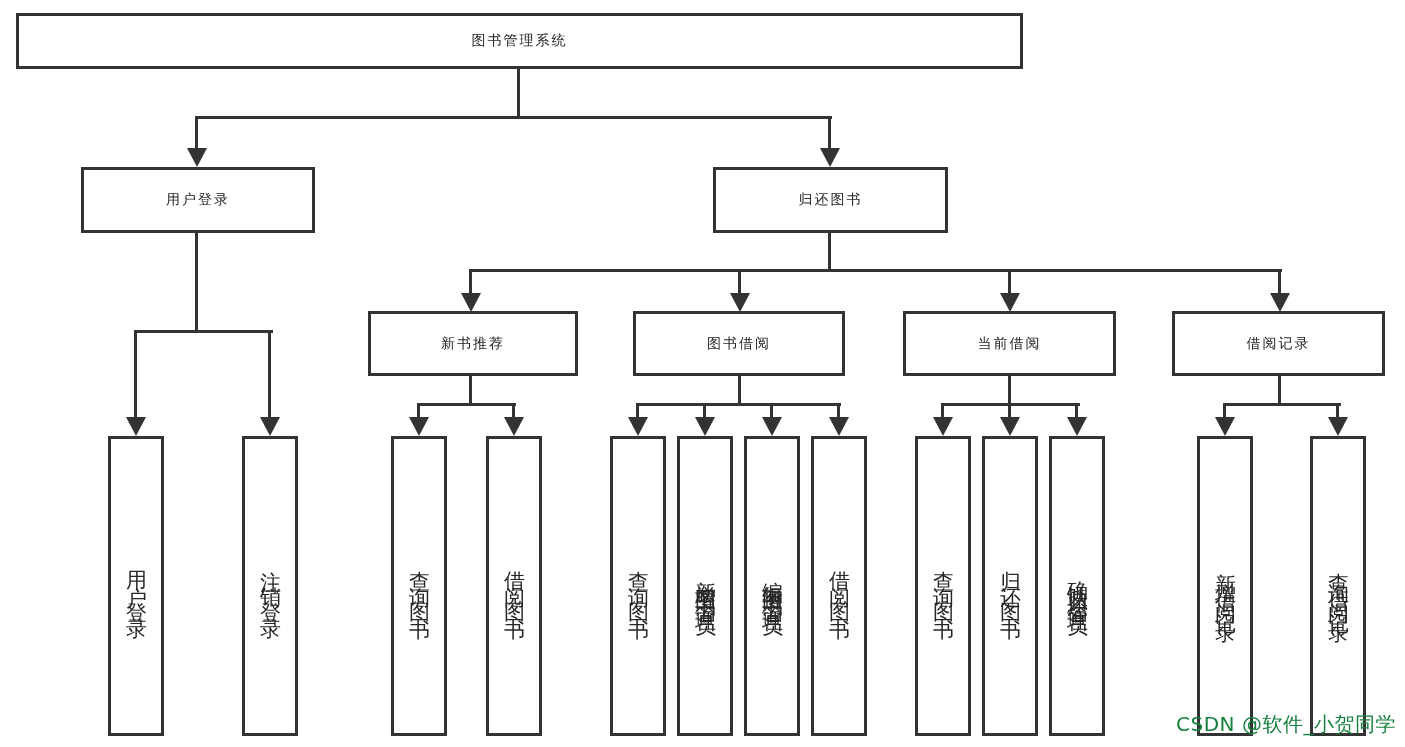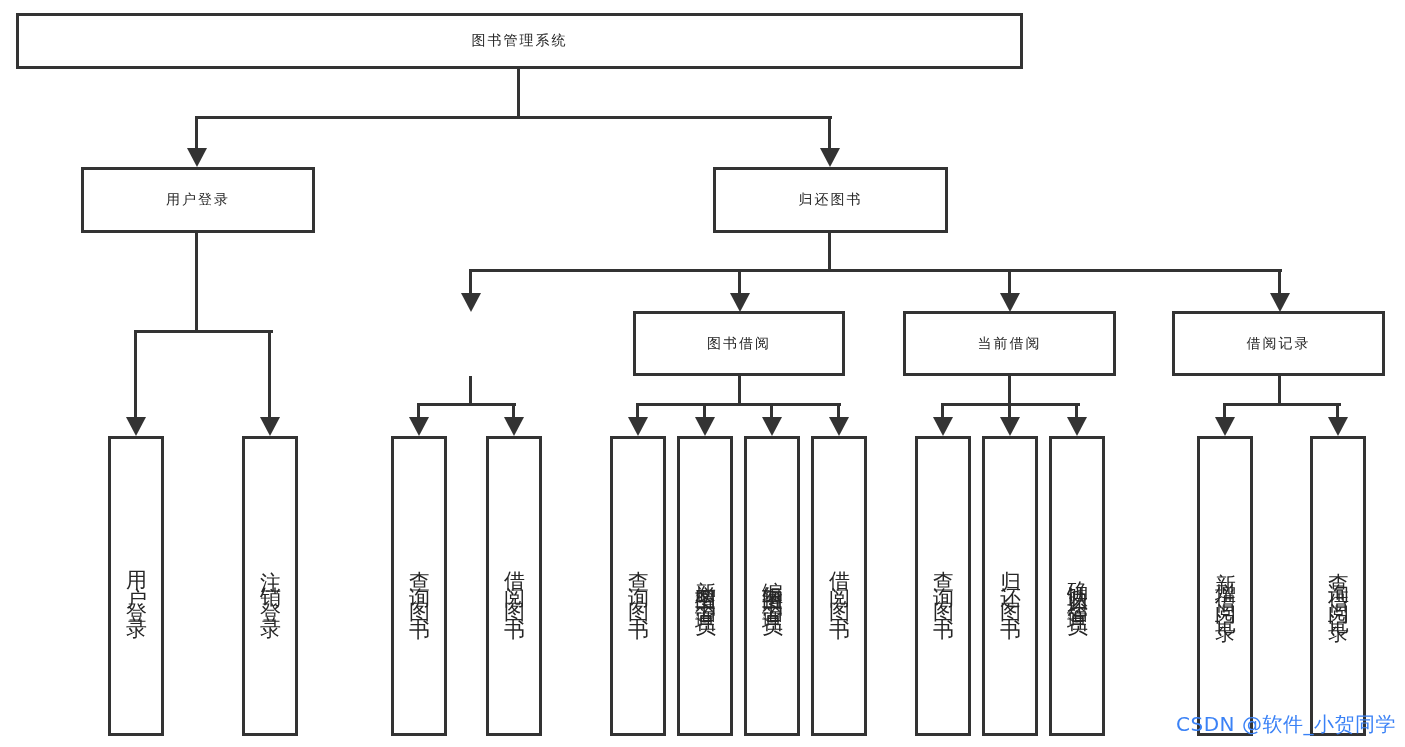--- a/index.html
+++ b/index.html
@@ -25,21 +25,21 @@
   .v,.h{position:absolute;background:#333333;}
   .v{width:3px;}
   .h{height:3px;}
   .arr{
     position:absolute;width:0;height:0;
     border-left:10px solid transparent;border-right:10px solid transparent;
     border-top:19px solid #333333;
   }
   .wm{
     position:absolute;left:1176px;top:711px;z-index:6;
-    font-size:20px;color:#3b82f6;white-space:nowrap;letter-spacing:0.5px;
+    font-size:20px;color:#15803d;white-space:nowrap;letter-spacing:0.5px;
   }
 </style>
 </head>
 <body>
 
 <div class="stage">
 
   <i class="v" style="left:517px;top:69px;height:48px"></i>
   <i class="h" style="left:195px;top:116px;width:637px"></i>
   <i class="v" style="left:195px;top:116px;height:34px"></i>
@@ -104,20 +104,23 @@
   </div>
 
   <div class="box hbox" style="left:81px;top:167px;width:234px;height:66px">
     <span>用户登录</span>
   </div>
 
   <div class="box hbox" style="left:713px;top:167px;width:235px;height:66px">
     <span>归还图书</span>
   </div>
 
+  <div class="box hbox" style="left:368px;top:311px;width:210px;height:65px">
+    <span>新书推荐</span>
+  </div>
 
   <div class="box hbox" style="left:903px;top:311px;width:213px;height:65px">
     <span>当前借阅</span>
   </div>
 
   <div class="box hbox" style="left:633px;top:311px;width:212px;height:65px">
     <span>图书借阅</span>
   </div>
 
   <div class="box hbox" style="left:1172px;top:311px;width:213px;height:65px">

